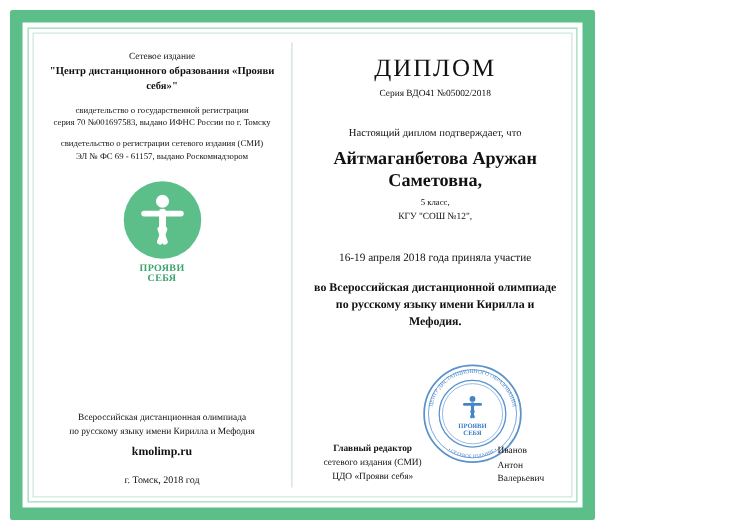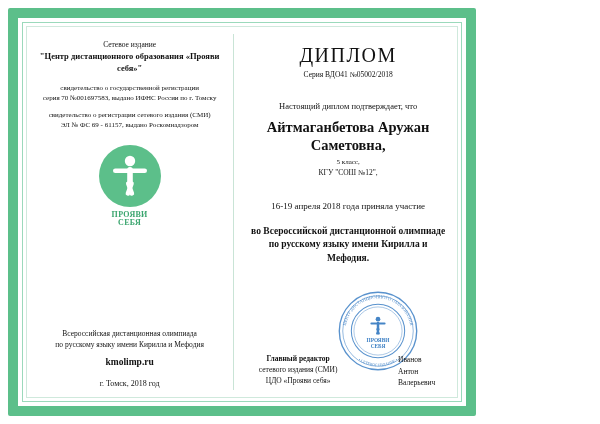--- a/index.html
+++ b/index.html
@@ -317,21 +317,21 @@
       <div class="confirm-line">Настоящий диплом подтверждает, что</div>
 
       <div class="recipient">Айтмаганбетова Аружан</div>
       <div class="recipient-line2">Саметовна,</div>
       <div class="recipient-class">5 класс,</div>
       <div class="recipient-school">КГУ "СОШ №12",</div>
 
       <div class="date-line">16-19 апреля 2018 года приняла участие</div>
 
       <div class="event-line">
-        <div>во Всероссийской дистанционной олимпиаде</div>
+        <div>во Всероссийская дистанционной олимпиаде</div>
         <div>по русскому языку имени Кирилла и Мефодия.</div>
       </div>
 
       <svg class="stamp" viewBox="0 0 100 100">
         <defs>
           <path id="topArc" d="M 12,50 A 38,38 0 0 1 88,50"></path>
           <path id="botArc" d="M 9,50 A 41,41 0 0 0 91,50"></path>
         </defs>
         <circle cx="50" cy="50" r="45" fill="none" stroke="#3c7fc4" stroke-width="1.6" opacity="0.85"></circle>
         <circle cx="50" cy="50" r="41" fill="none" stroke="#3c7fc4" stroke-width="0.8" opacity="0.8"></circle>

